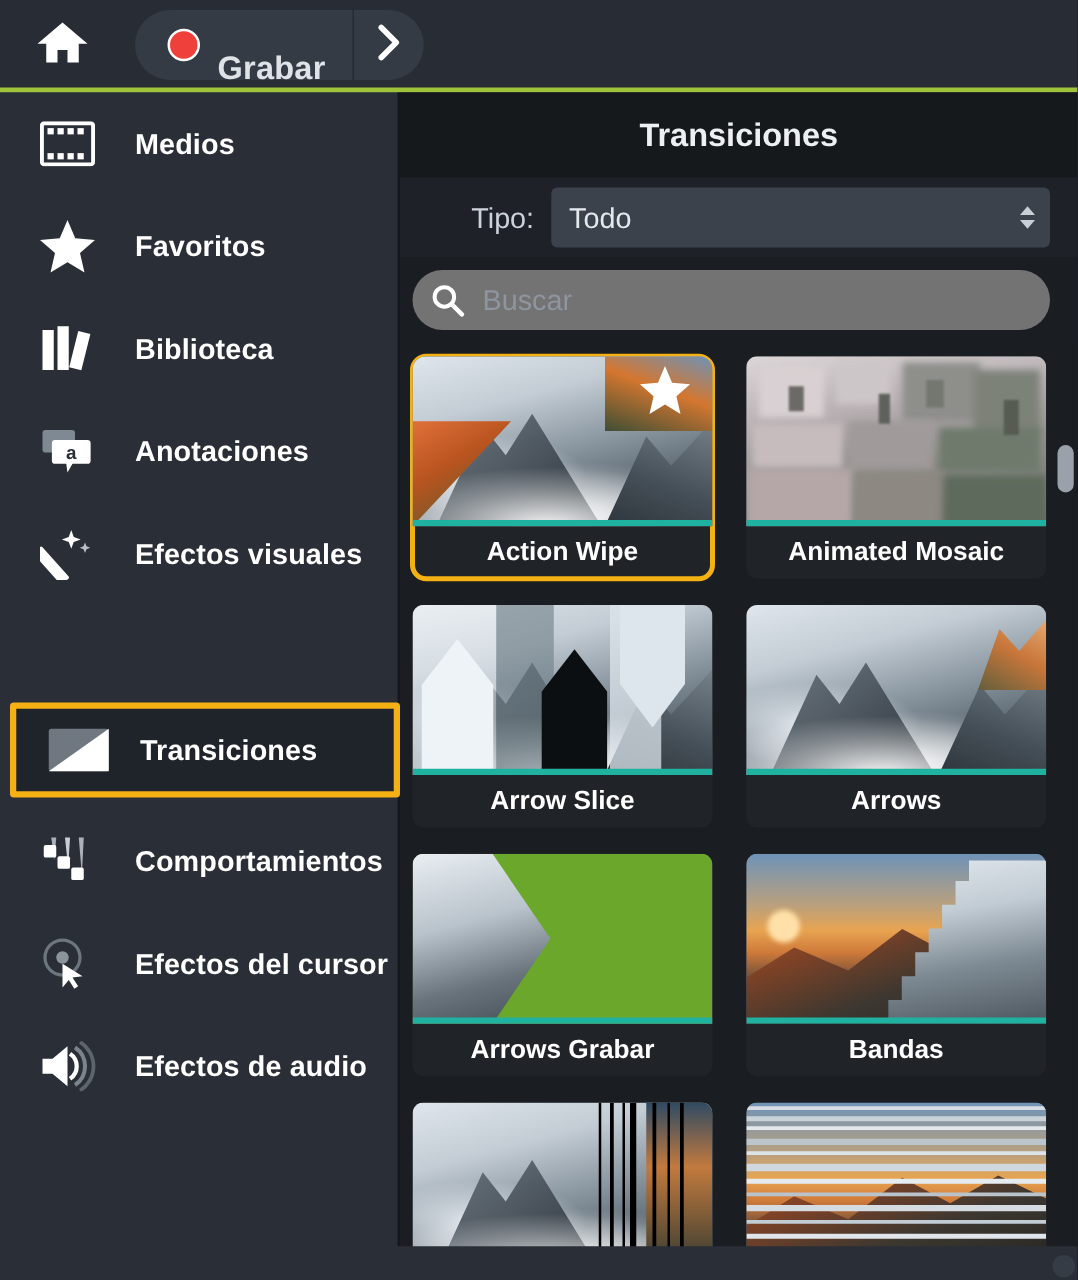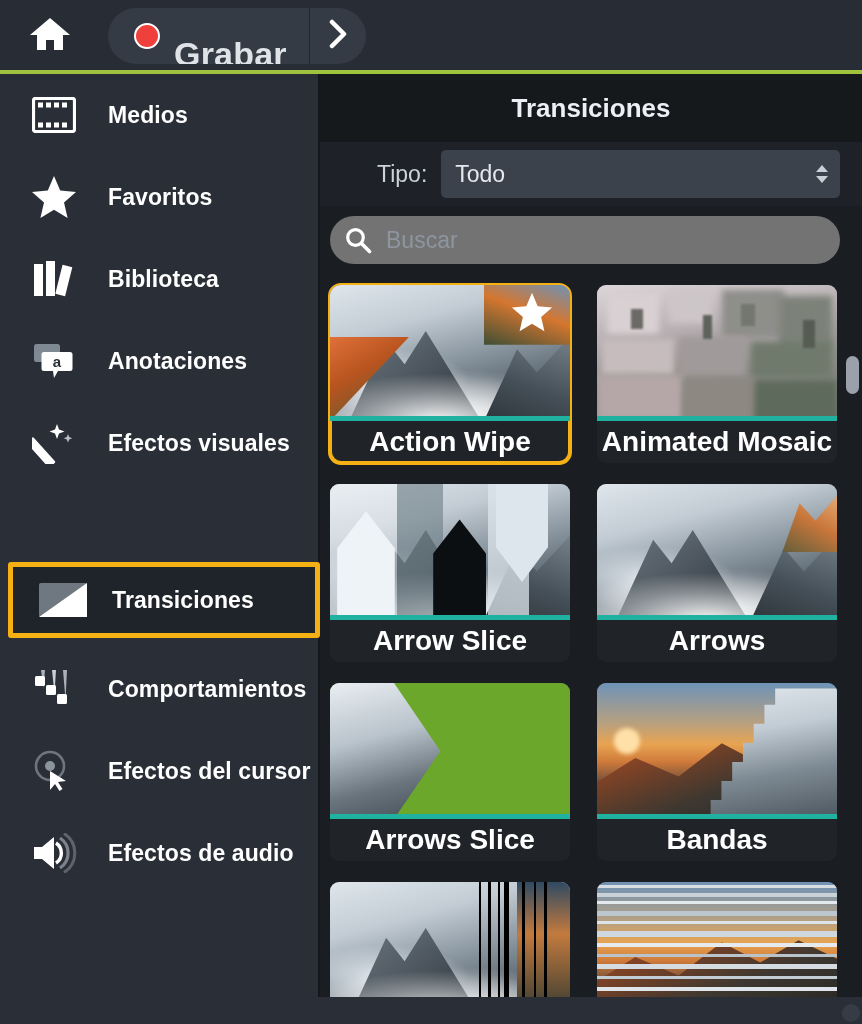--- a/index.html
+++ b/index.html
@@ -28,21 +28,21 @@
   .record-main {
     display:flex; align-items:center; gap:14px;
     padding:0 22px 0 26px;
     border-right:1px solid #23272e;
   }
   .rec-dot {
     width:26px; height:26px; border-radius:50%;
     background:#f0403c; border:2.5px solid #ffffff;
     flex:0 0 auto;
   }
-  .record-label { color:#dfe3e8; font-size:34px; font-weight:bold; letter-spacing:.2px;margin-top:36px; }
+  .record-label { color:#dfe3e8; font-size:26px; font-weight:bold; letter-spacing:.2px;margin-top:36px; }
   .record-chevron {
     width:56px; display:flex; align-items:center; justify-content:center;
   }
   .greenline {
     position:absolute; left:0; top:70px; width:862px; height:4px;
     background:#a0c33c;
   }
 
   
   .sidebar {
@@ -139,21 +139,21 @@
   .card.selected { outline:4px solid #f5b014; outline-offset:-2px; border-radius:11px; }
   .thumb {
     position:relative; width:240px; height:136px; overflow:hidden;
     background:#5c6670;
   }
   .thumb-accent {
     position:absolute; left:0; bottom:0; width:100%; height:5px; background:#20b2a0;
   }
   .card-name {
     height:42px; display:flex; align-items:center; justify-content:center;
-    color:#ffffff; font-size:28px; font-weight:bold;
+    color:#ffffff; font-size:21px; font-weight:bold;
   }
   .fav-star {
     position:absolute; right:16px; top:6px; z-index:4;
   }
 
   
   .mtn {
     position:absolute; inset:0;
     background:
       radial-gradient(ellipse 120% 60% at 50% 95%, rgba(255,255,255,.85) 0%, rgba(255,255,255,0) 55%),
@@ -498,21 +498,21 @@
           <div class="card-name">Arrows</div>
         </div>
 
         <div class="card">
           <div class="thumb">
             <div class="greenarrow">
               <div class="greenarrow-img" style="background:linear-gradient(165deg,#e9eef2 0%,#b9c3cb 40%,#69747c 72%,#444d55 100%)"></div>
             </div>
             <div class="thumb-accent"></div>
           </div>
-          <div class="card-name">Arrows Slice</div>
+          <div class="card-name">Arrows Grabar</div>
         </div>
 
         <div class="card">
           <div class="thumb">
             <div class="sunset"></div>
             <div class="sunset-sun"></div>
             <div class="sunset-ridge"></div>
             <div class="bandas-step" style="background:linear-gradient(170deg,#e6ecf1 0%,#c2ccd4 35%,#7e8a93 65%,#4c565e 100%)"></div>
             <div class="thumb-accent"></div>
           </div>

